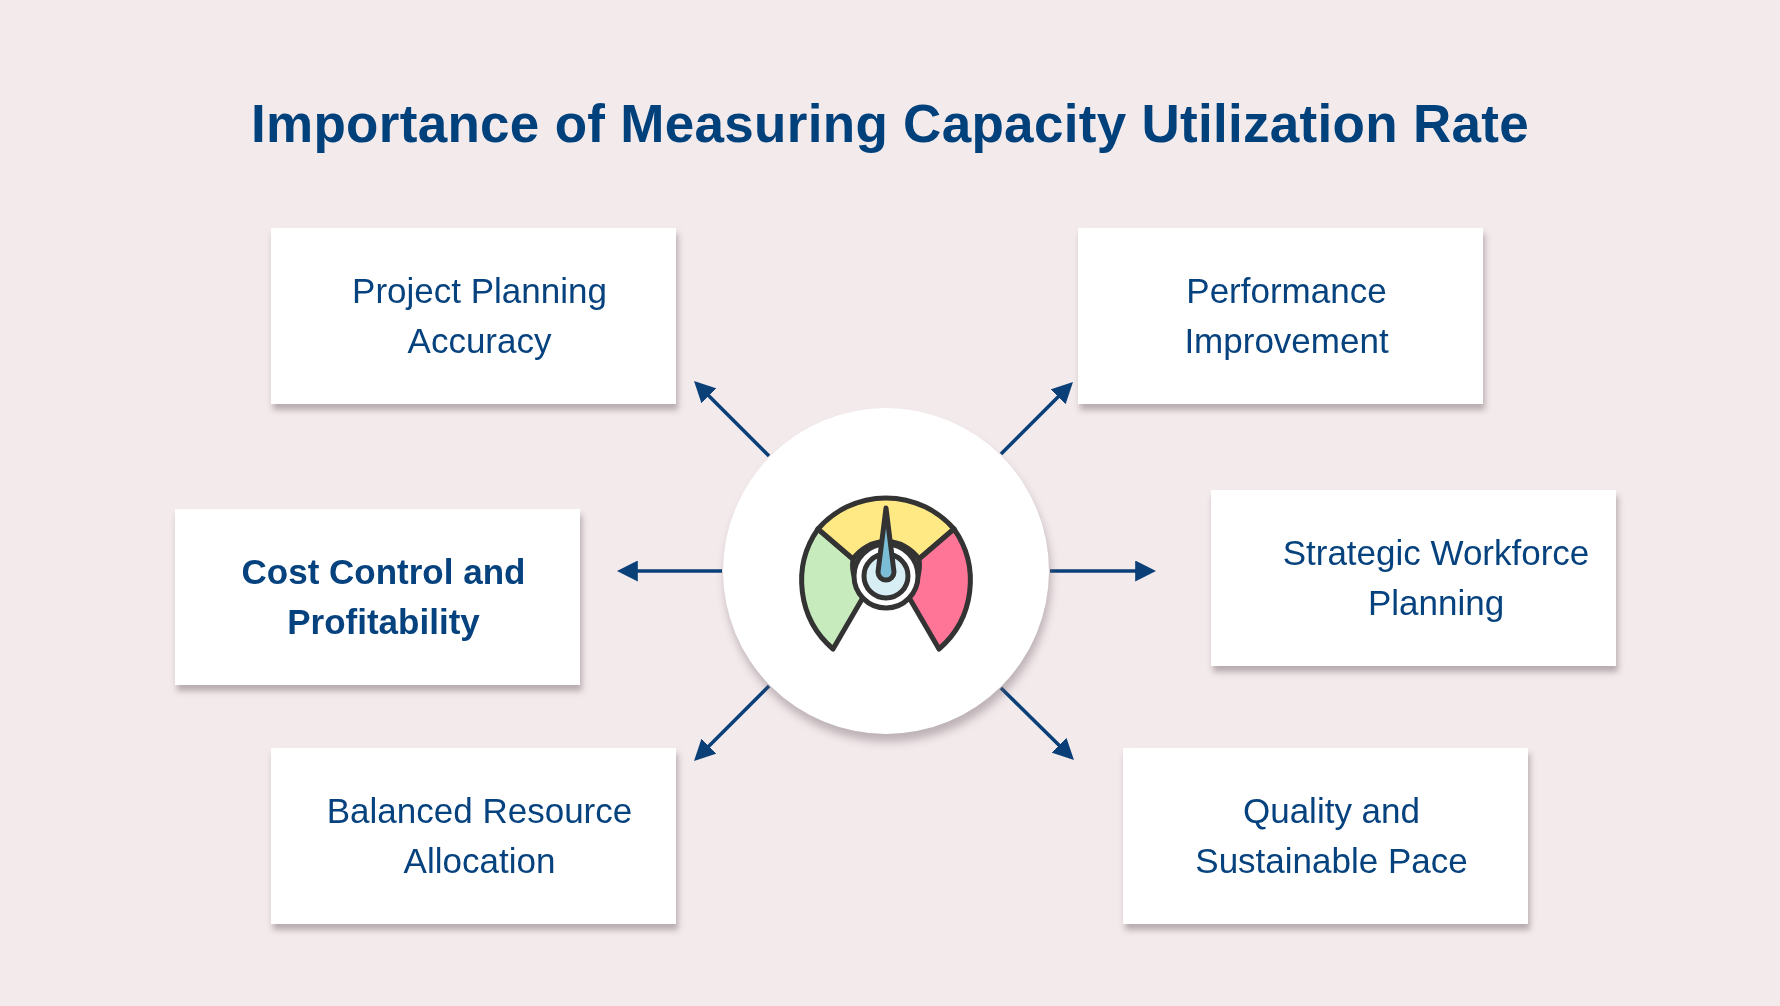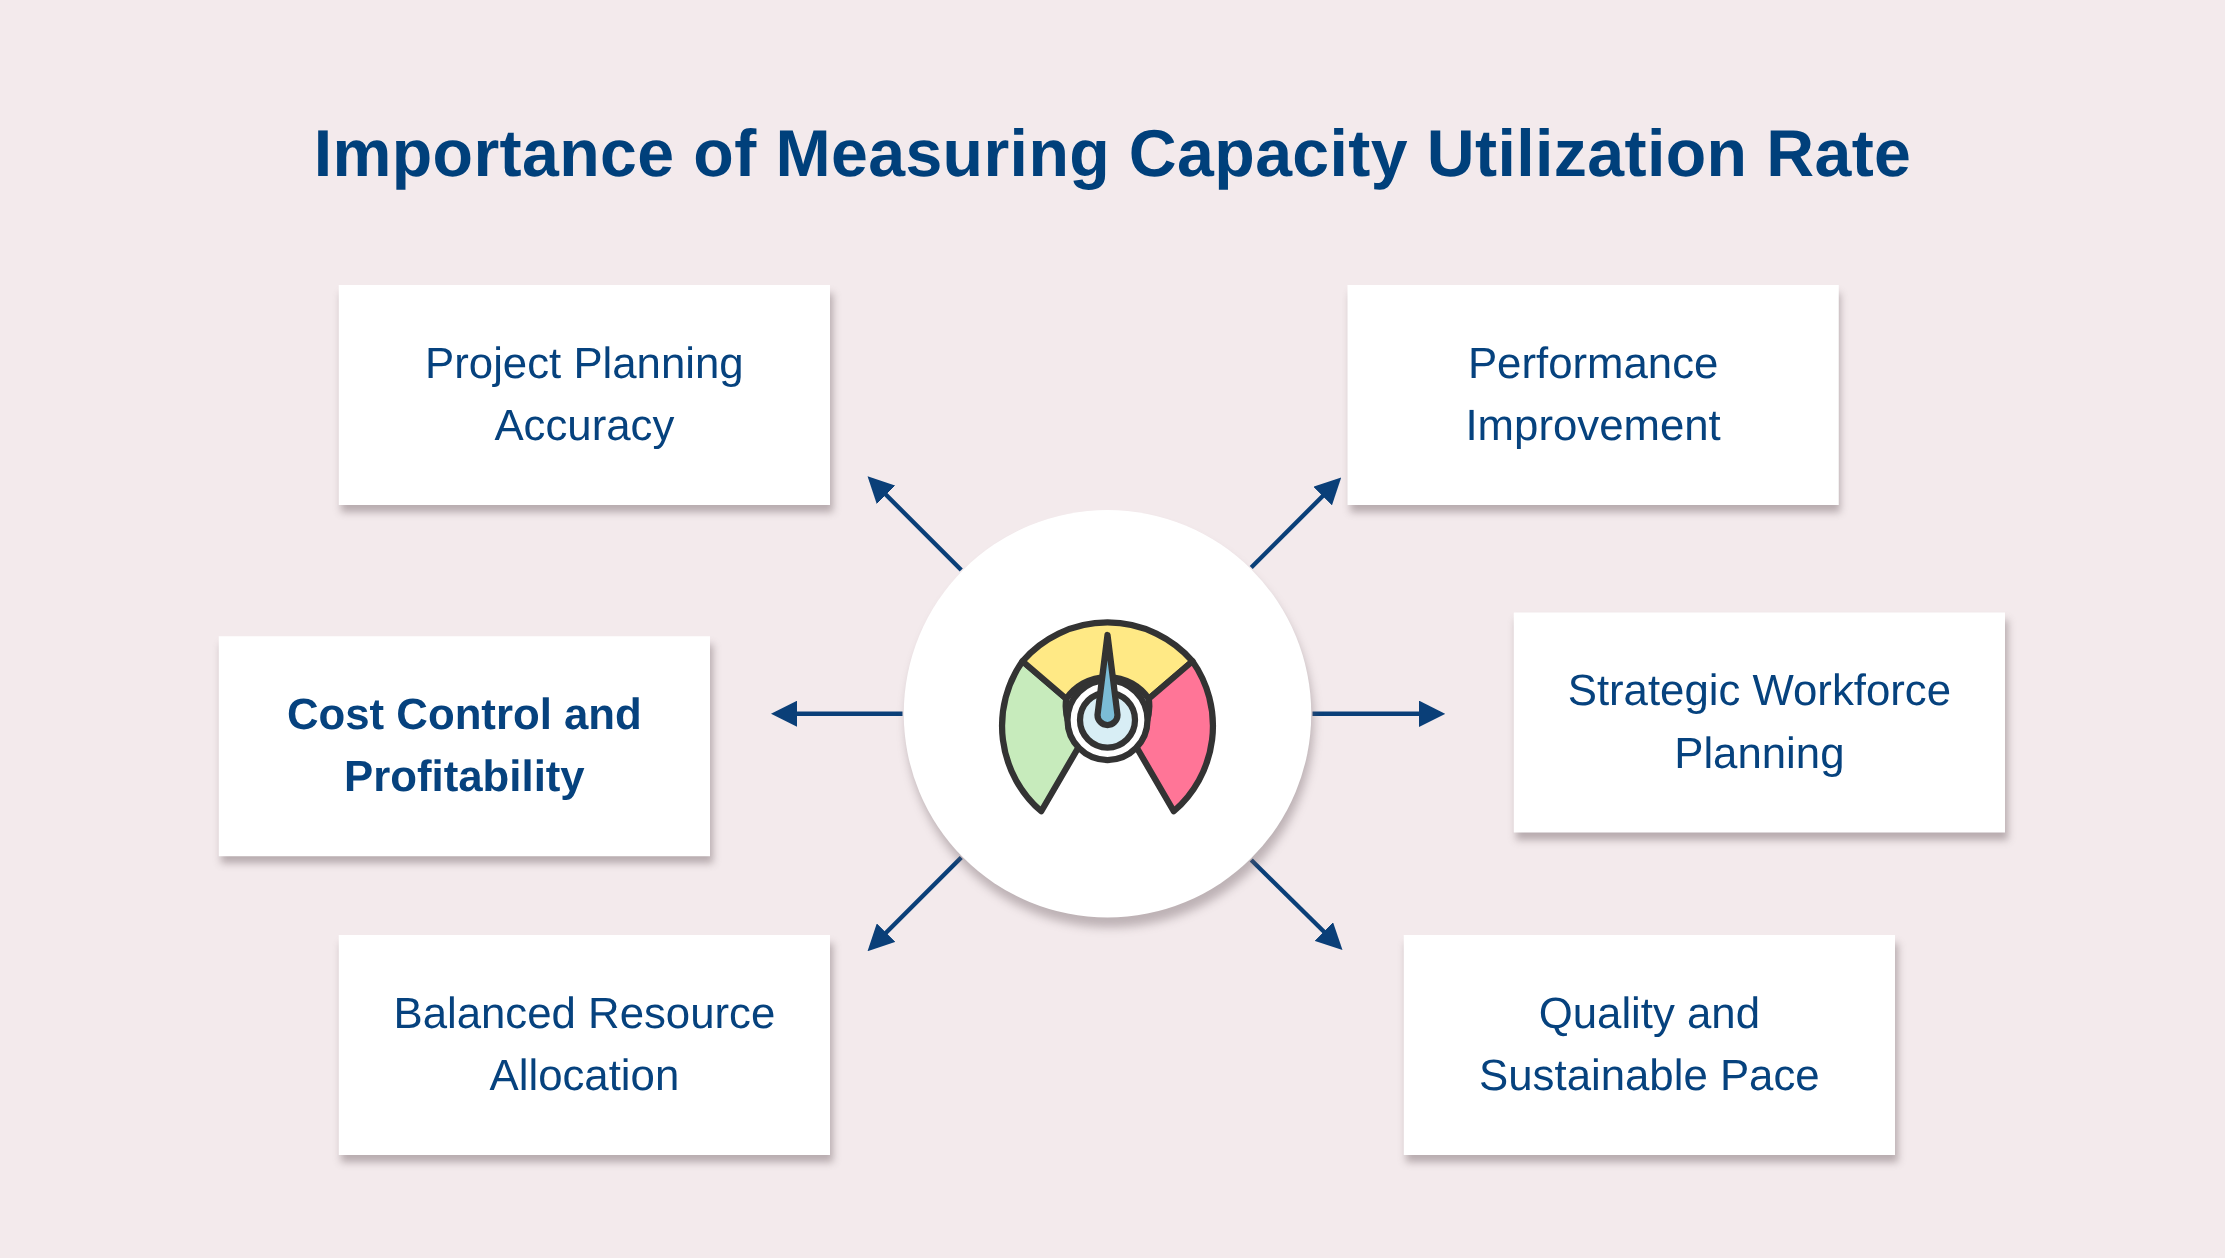--- a/index.html
+++ b/index.html
@@ -17,20 +17,21 @@
     letter-spacing: 0.3px;
     margin-top: 15px;
   }
   .box {
     position: absolute;
     width: 393px; height: 176px;
     background: #ffffff;
     box-shadow: 2px 6px 6px rgba(110, 95, 100, 0.45);
     display: flex; align-items: center; justify-content: center;
     text-align: center;
+    padding-left: 12px;
   }
   .box-label {
     color: #06427e;
     font-size: 35px;
     line-height: 50px;
     width: 360px;
   }
   .hub {
     position: absolute;
     left: 723px; top: 408px;
@@ -91,18 +92,18 @@
 </div>
 <div class="box" style="left:175px; top:509px;font-weight:bold;">
   <div class="box-label">Cost Control and Profitability</div>
 </div>
 <div class="box" style="left:271px; top:748px;">
   <div class="box-label">Balanced Resource Allocation</div>
 </div>
 <div class="box" style="left:1078px; top:228px;">
   <div class="box-label">Performance Improvement</div>
 </div>
-<div class="box" style="left:1211px; top:490px;">
+<div class="box" style="left:1211px; top:490px;justify-content:flex-end;">
   <div class="box-label">Strategic Workforce Planning</div>
 </div>
 <div class="box" style="left:1123px; top:748px;align-items:center;">
   <div class="box-label">Quality and Sustainable Pace</div>
 </div>
 
 </body></html>

